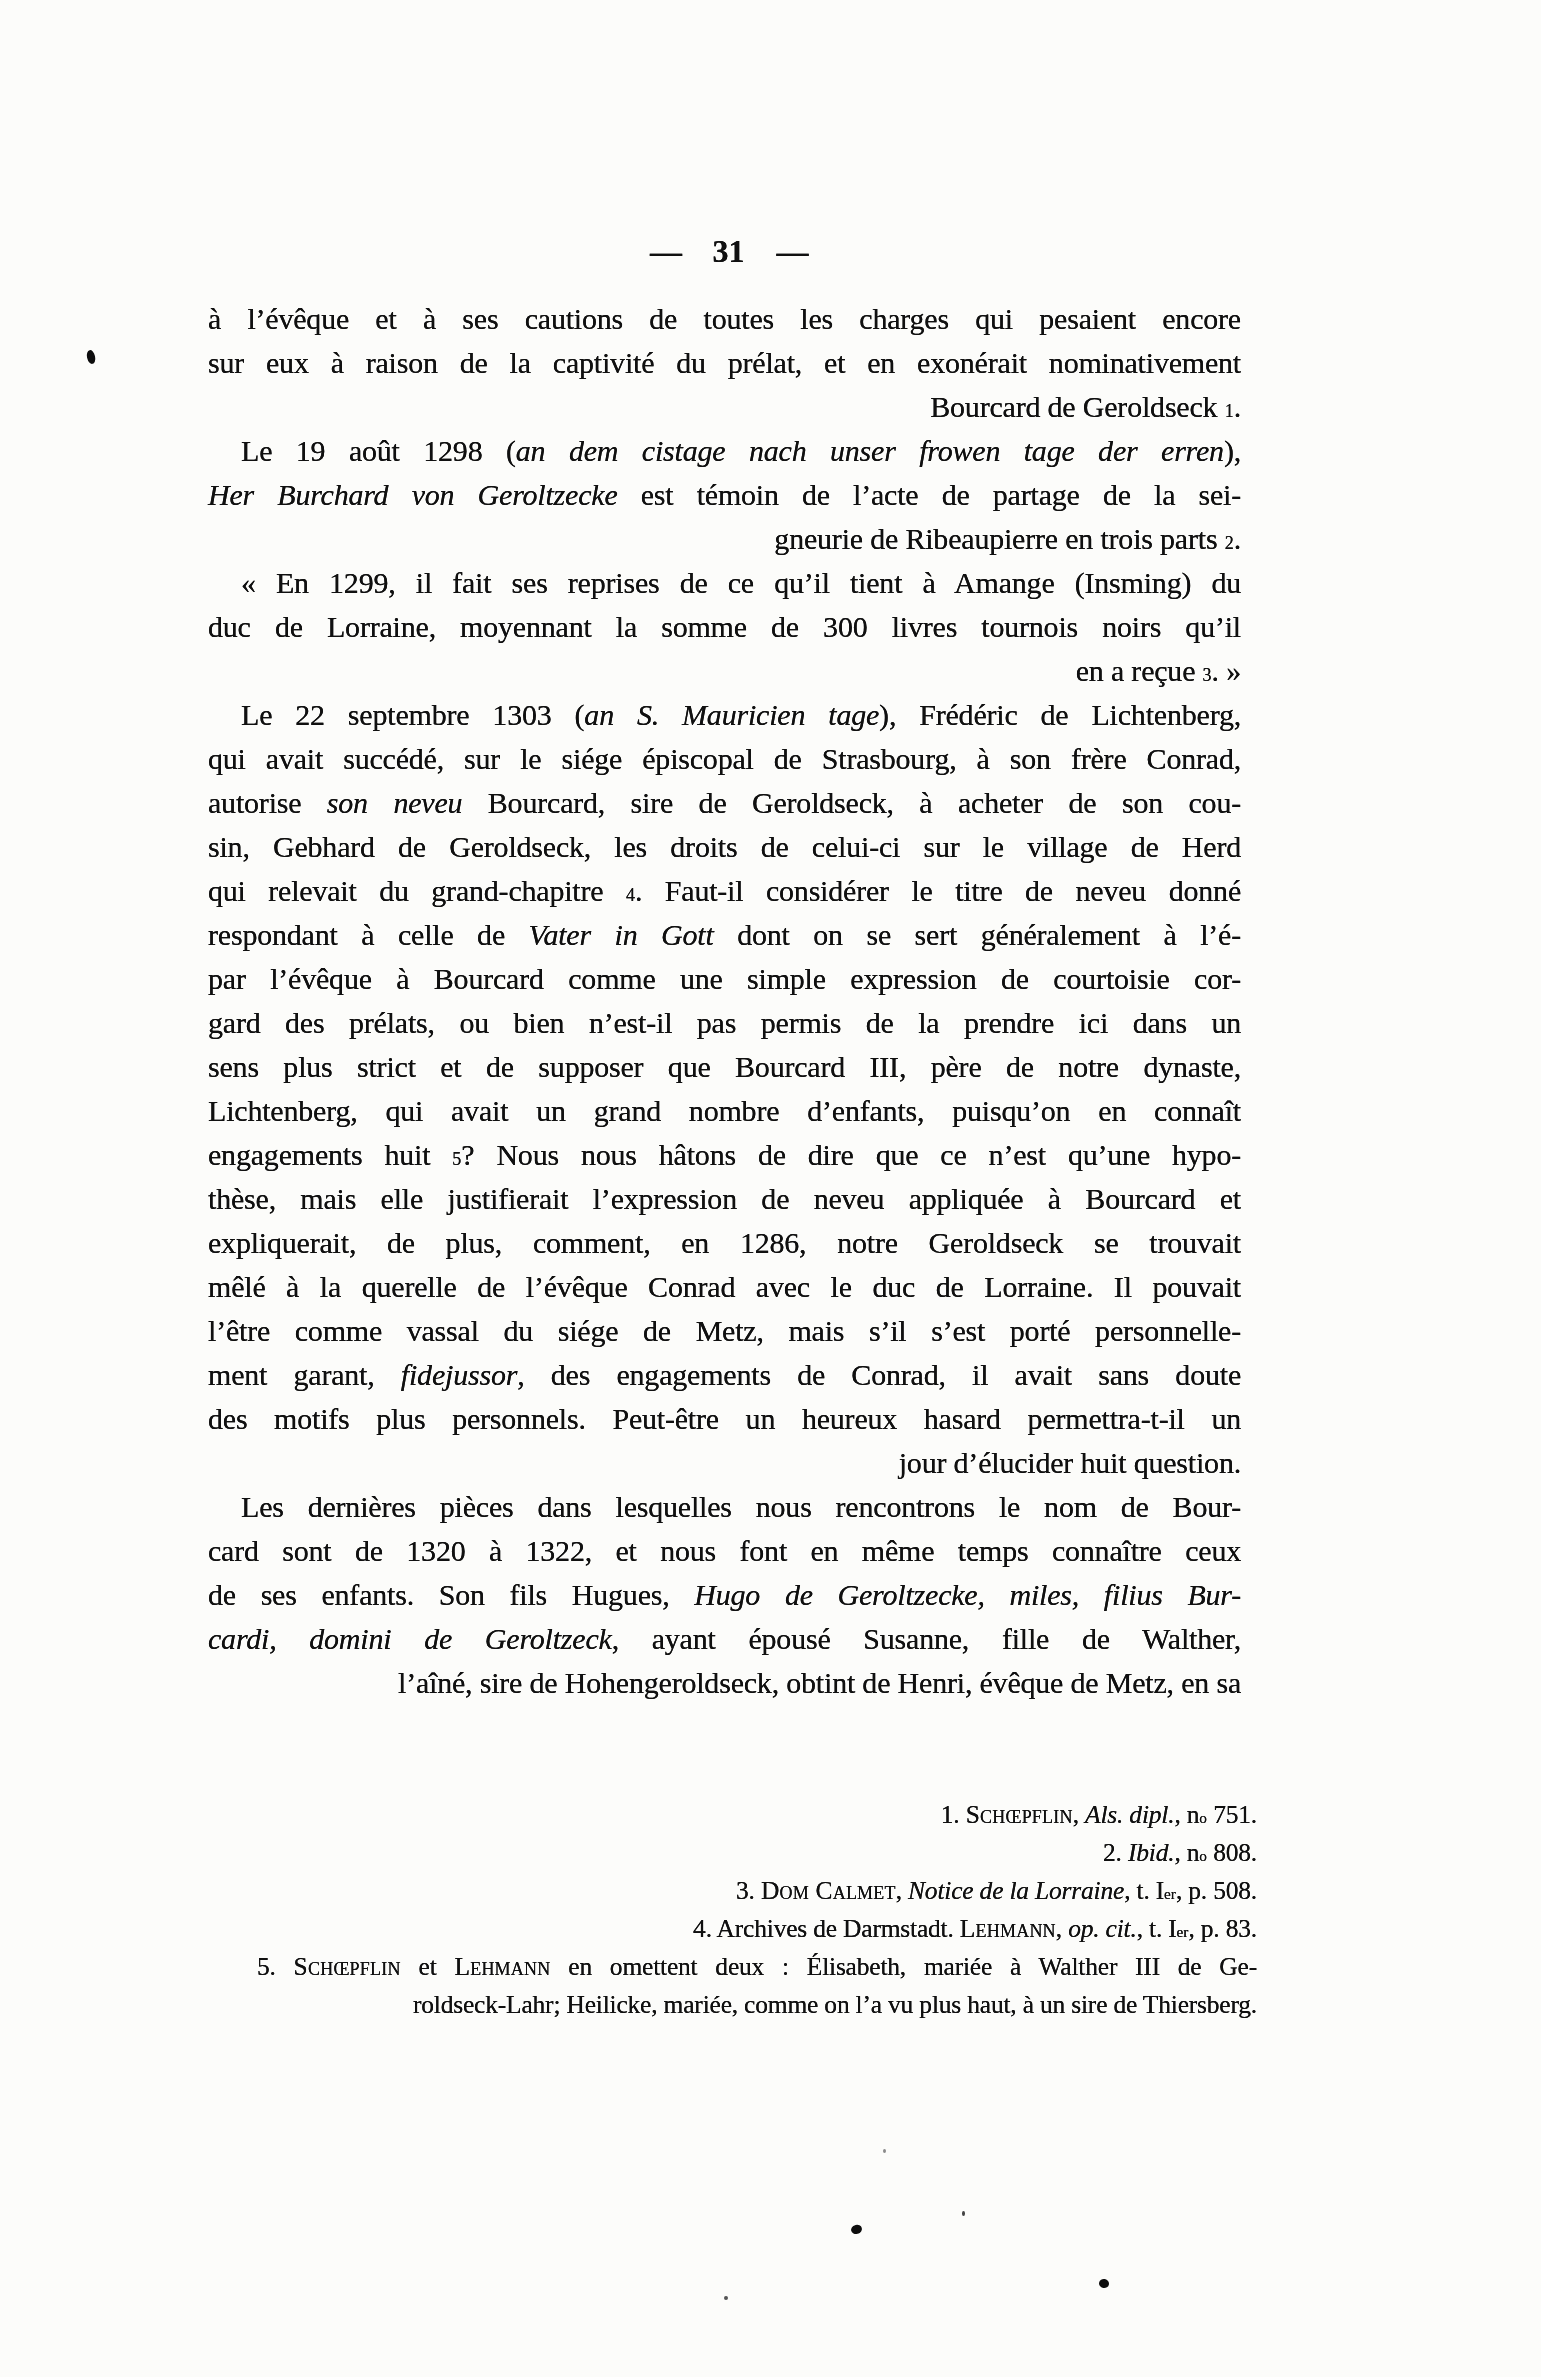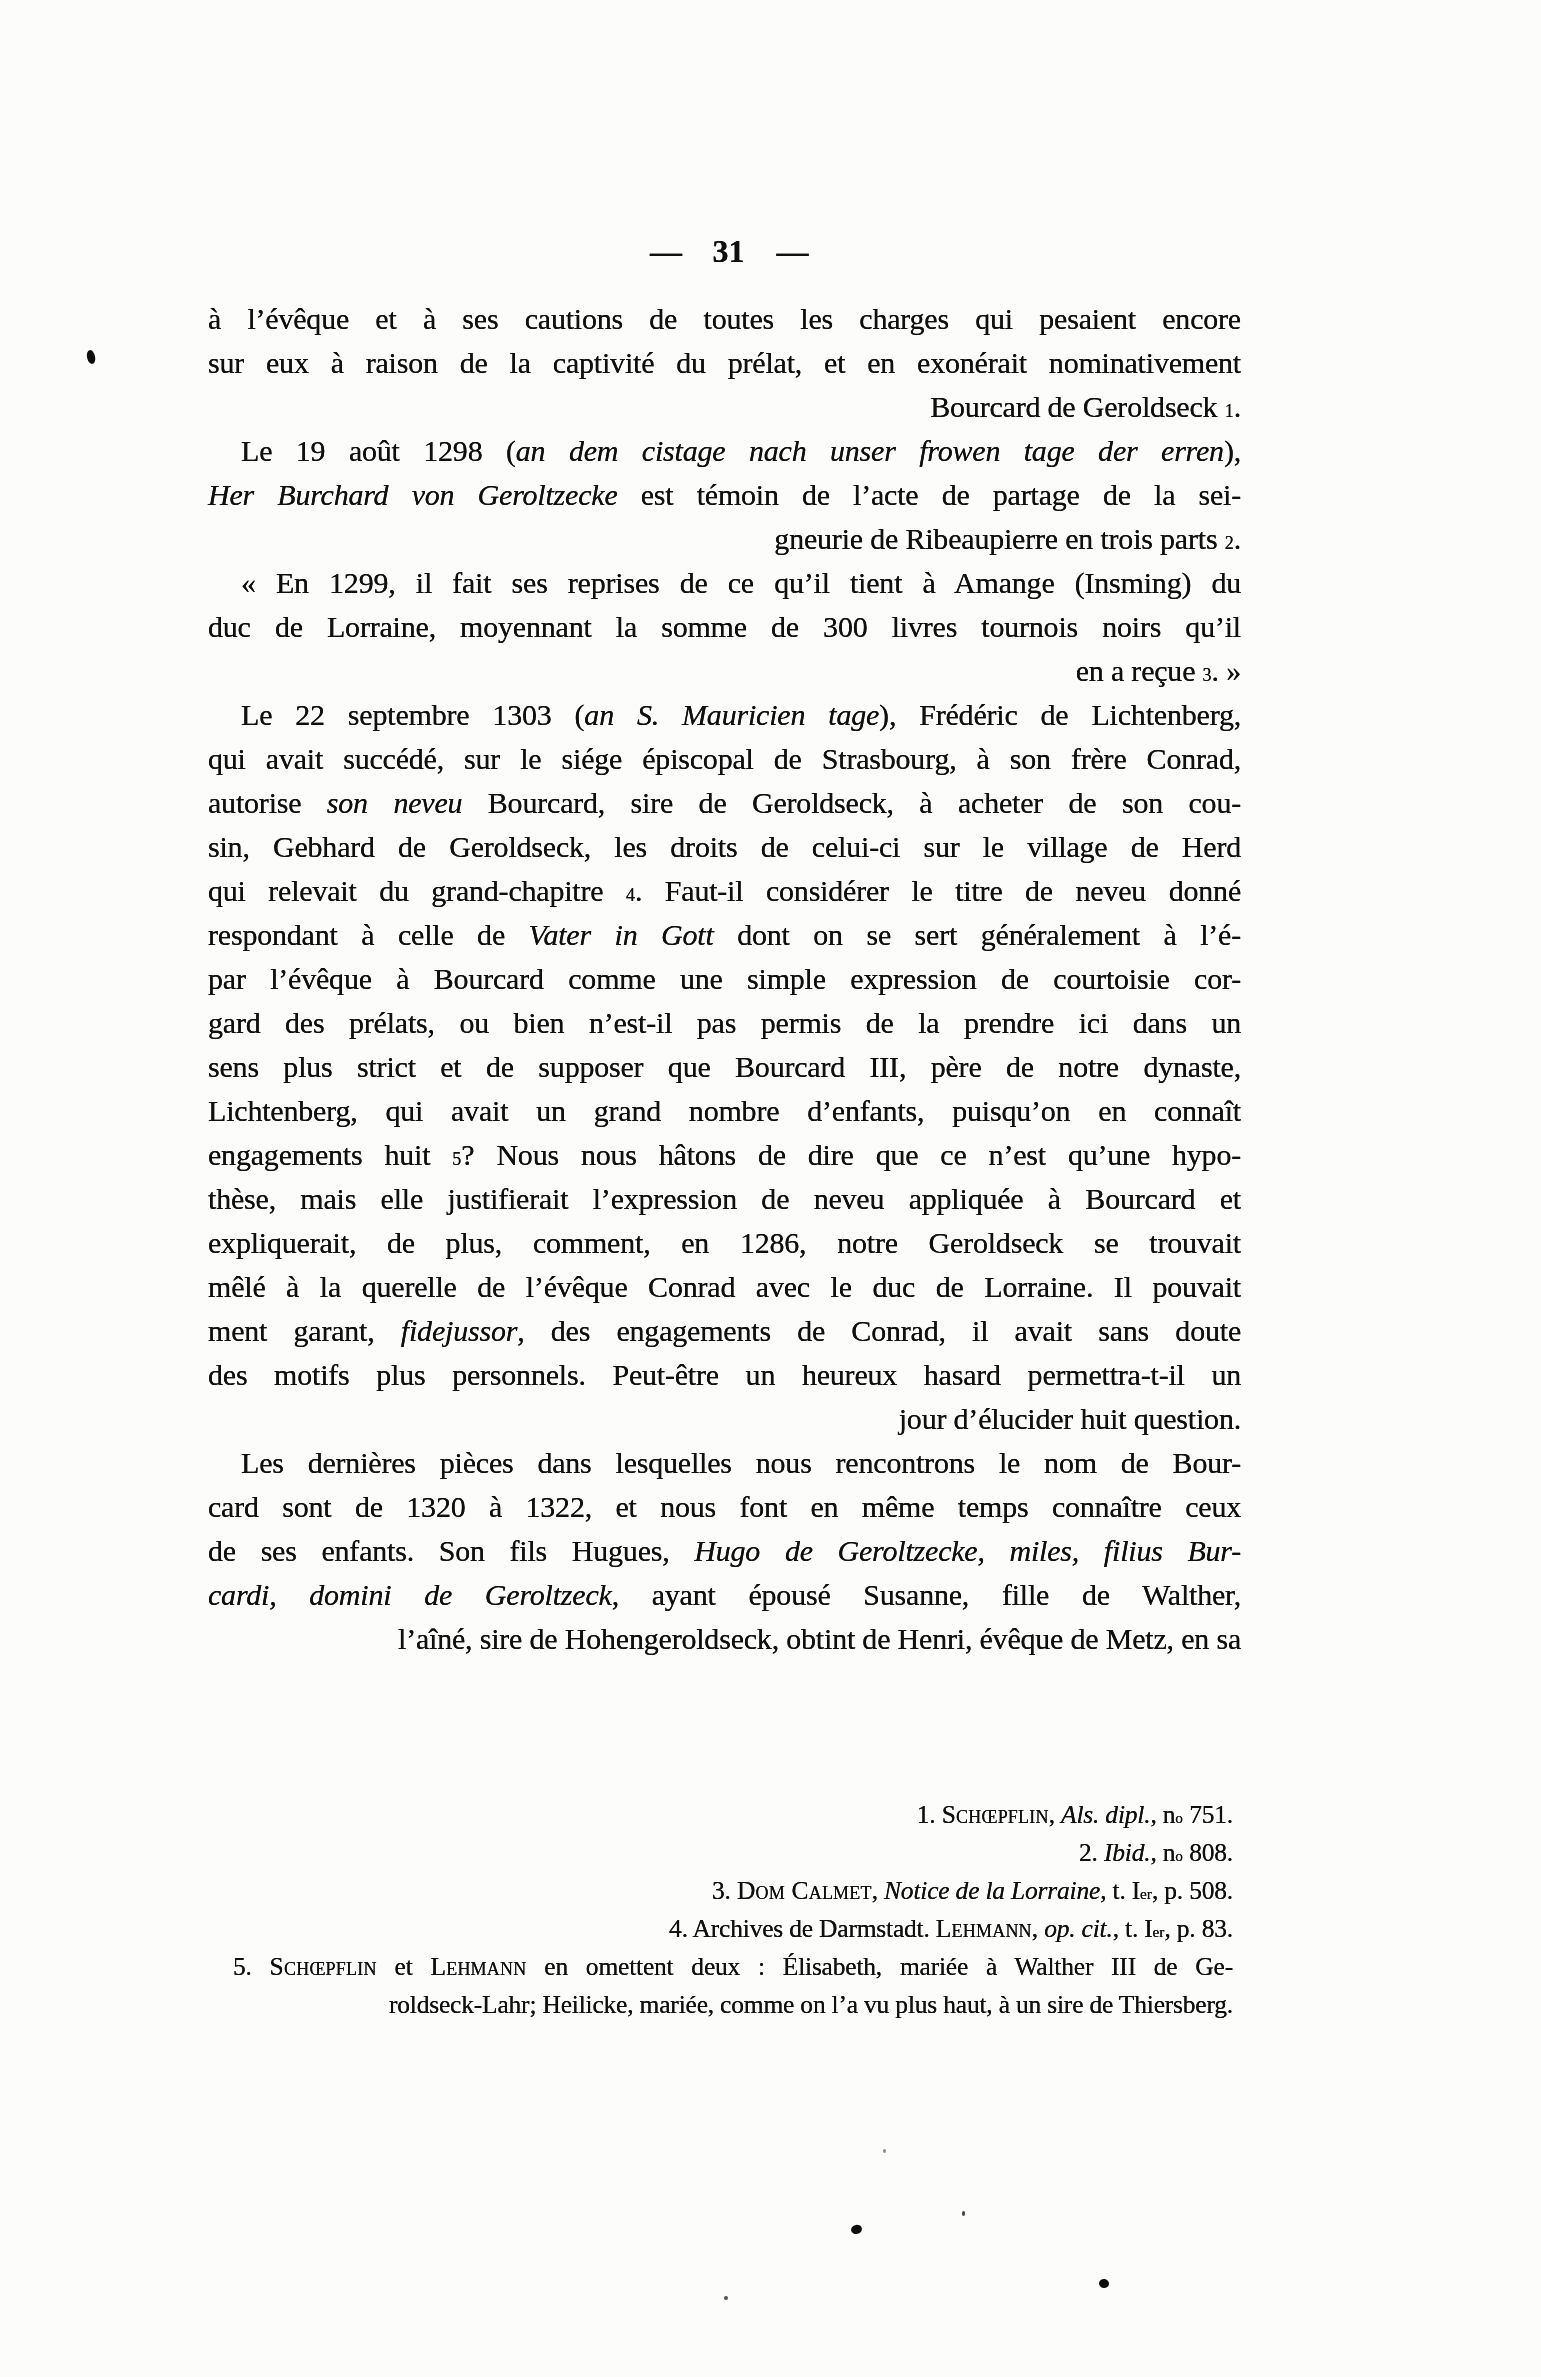--- a/index.html
+++ b/index.html
@@ -18,21 +18,21 @@
     text-shadow:0 0 0.5px currentColor;
   }
   .page-header .dash{letter-spacing:-1.5px;}
   .body-text{
     position:absolute;left:208px;top:297px;width:1033px;
     font-size:30px;letter-spacing:-0.2px;
     text-shadow:0 0 0.5px currentColor;
   }
   .body-text .line{height:44px;line-height:44px;}
   .footnotes{
-    position:absolute;left:200px;top:1796px;width:1033px;
+    position:absolute;left:224px;top:1796px;width:1033px;
     font-size:25.5px;letter-spacing:-0.2px;
     text-shadow:0 0 0.4px currentColor;
   }
   .footnotes .line{height:38px;line-height:38px;}
   .line{text-align:right;white-space:nowrap;}
   .line.j{white-space:normal;text-align:justify;text-align-last:justify;}
   .line.ind{padding-left:33px;}
   .it{font-style:italic;}
   .sc{font-variant:small-caps;letter-spacing:0.2px;}
   .sup{font-size:60%;vertical-align:32%;line-height:0;letter-spacing:0;}
@@ -73,20 +73,21 @@
         <div class="line j"><span>qui relevait du grand-chapitre </span><span class="sup">4</span><span>. Faut-il considérer le titre de neveu donné</span></div>
         <div class="line j"><span>respondant à celle de </span><span class="it">Vater in Gott</span><span> dont on se sert généralement à l’é-</span></div>
         <div class="line j"><span>par l’évêque à Bourcard comme une simple expression de courtoisie cor-</span></div>
         <div class="line j"><span>gard des prélats, ou bien n’est-il pas permis de la prendre ici dans un</span></div>
         <div class="line j"><span>sens plus strict et de supposer que Bourcard III, père de notre dynaste,</span></div>
         <div class="line j"><span>Lichtenberg, qui avait un grand nombre d’enfants, puisqu’on en connaît</span></div>
         <div class="line j"><span>engagements huit </span><span class="sup">5</span><span>? Nous nous hâtons de dire que ce n’est qu’une hypo-</span></div>
         <div class="line j"><span>thèse, mais elle justifierait l’expression de neveu appliquée à Bourcard et</span></div>
         <div class="line j"><span>expliquerait, de plus, comment, en 1286, notre Geroldseck se trouvait</span></div>
         <div class="line j"><span>mêlé à la querelle de l’évêque Conrad avec le duc de Lorraine. Il pouvait</span></div>
+        <div class="line j"><span>l’être comme vassal du siége de Metz, mais s’il s’est porté personnelle-</span></div>
         <div class="line j"><span>ment garant, </span><span class="it">fidejussor</span><span>, des engagements de Conrad, il avait sans doute</span></div>
         <div class="line j"><span>des motifs plus personnels. Peut-être un heureux hasard permettra-t-il un</span></div>
         <div class="line"><span>jour d’élucider huit question.</span></div>
       </div>
       <div>
         <div class="line j ind"><span>Les dernières pièces dans lesquelles nous rencontrons le nom de Bour-</span></div>
         <div class="line j"><span>card sont de 1320 à 1322, et nous font en même temps connaître ceux</span></div>
         <div class="line j"><span>de ses enfants. Son fils Hugues, </span><span class="it">Hugo de Geroltzecke, miles, filius Bur-</span></div>
         <div class="line j"><span class="it">cardi, domini de Geroltzeck</span><span>, ayant épousé Susanne, fille de Walther,</span></div>
         <div class="line"><span>l’aîné, sire de Hohengeroldseck, obtint de Henri, évêque de Metz, en sa</span></div>

